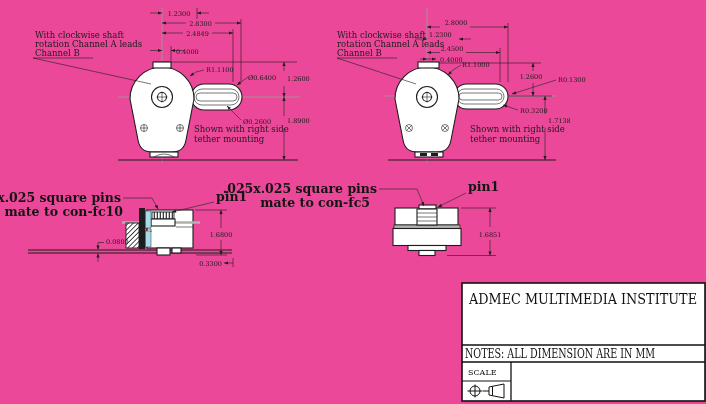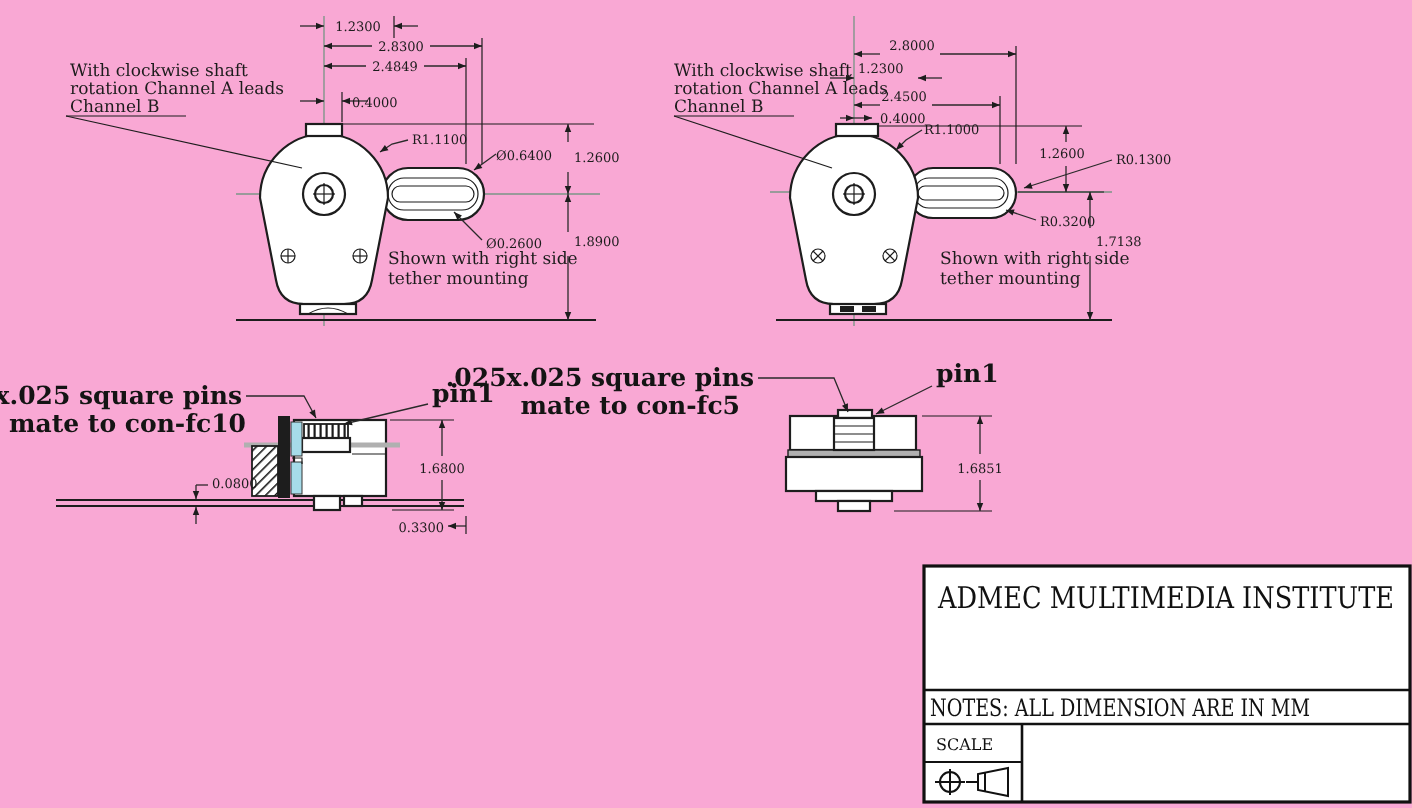--- a/index.html
+++ b/index.html
@@ -1,16 +1,16 @@
 <!DOCTYPE html>
 <html><head>
 <meta charset="utf-8">
 <style>
   html,body{margin:0;padding:0;background:#ffffff;}
-  .stage{position:relative;width:706px;height:404px;background:#f9a8d4;overflow:hidden;
+  .stage{position:relative;width:706px;height:404px;background:#ec4899;overflow:hidden;
          font-family:"DejaVu Serif",serif;}
   svg{position:absolute;left:0;top:0;}
   .dim{font-family:"DejaVu Serif",serif;font-size:6.5px;fill:#1c1c1c;}
   .note{font-family:"DejaVu Serif",serif;font-size:8.5px;fill:#1c1c1c;}
   .cap{font-family:"DejaVu Serif",serif;font-size:8.5px;fill:#1c1c1c;}
   .lbl{font-family:"DejaVu Serif",serif;font-size:12.5px;font-weight:600;fill:#141414;}
   .tb-title{font-family:"DejaVu Serif",serif;font-size:15px;fill:#111;}
   .tb-notes{font-family:"DejaVu Serif",serif;font-size:12px;fill:#111;}
   .tb-scale{font-family:"DejaVu Serif",serif;font-size:8px;fill:#111;}
   .ol{stroke:#1d1d1d;stroke-width:1.1;fill:none;}

